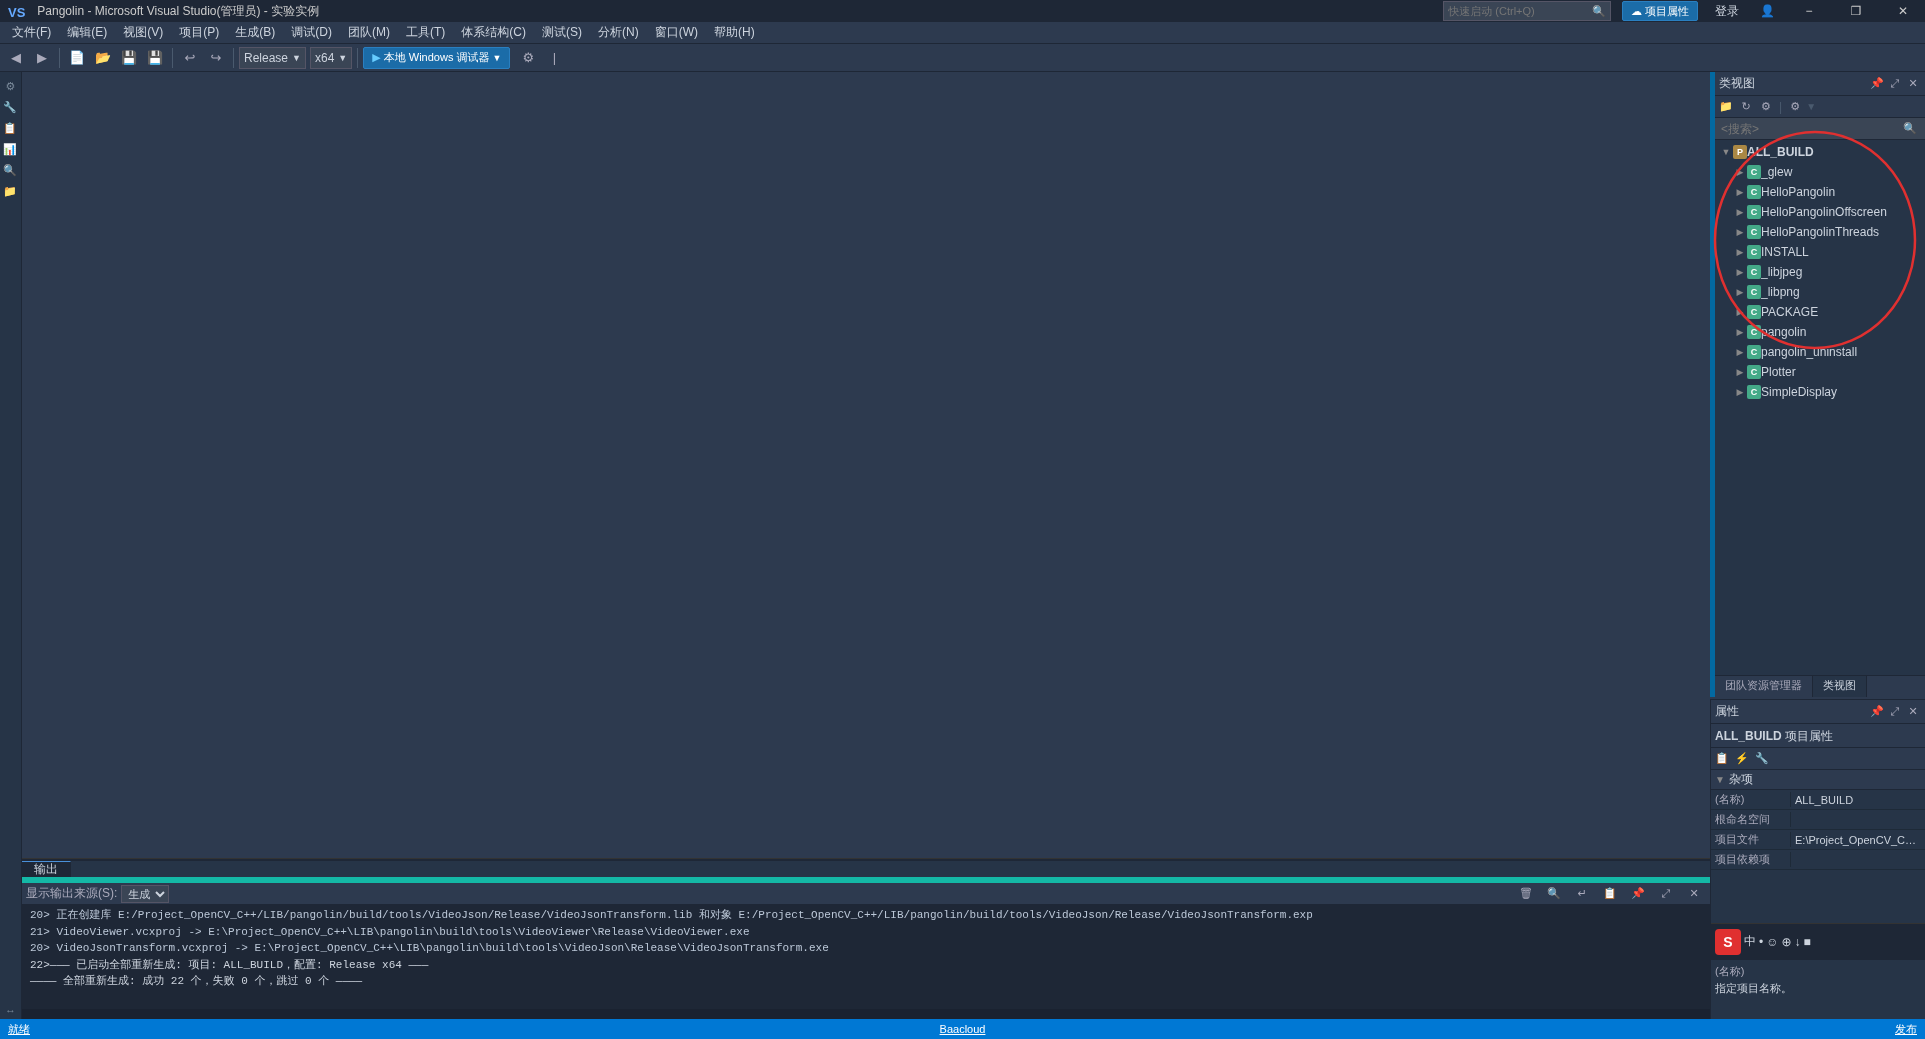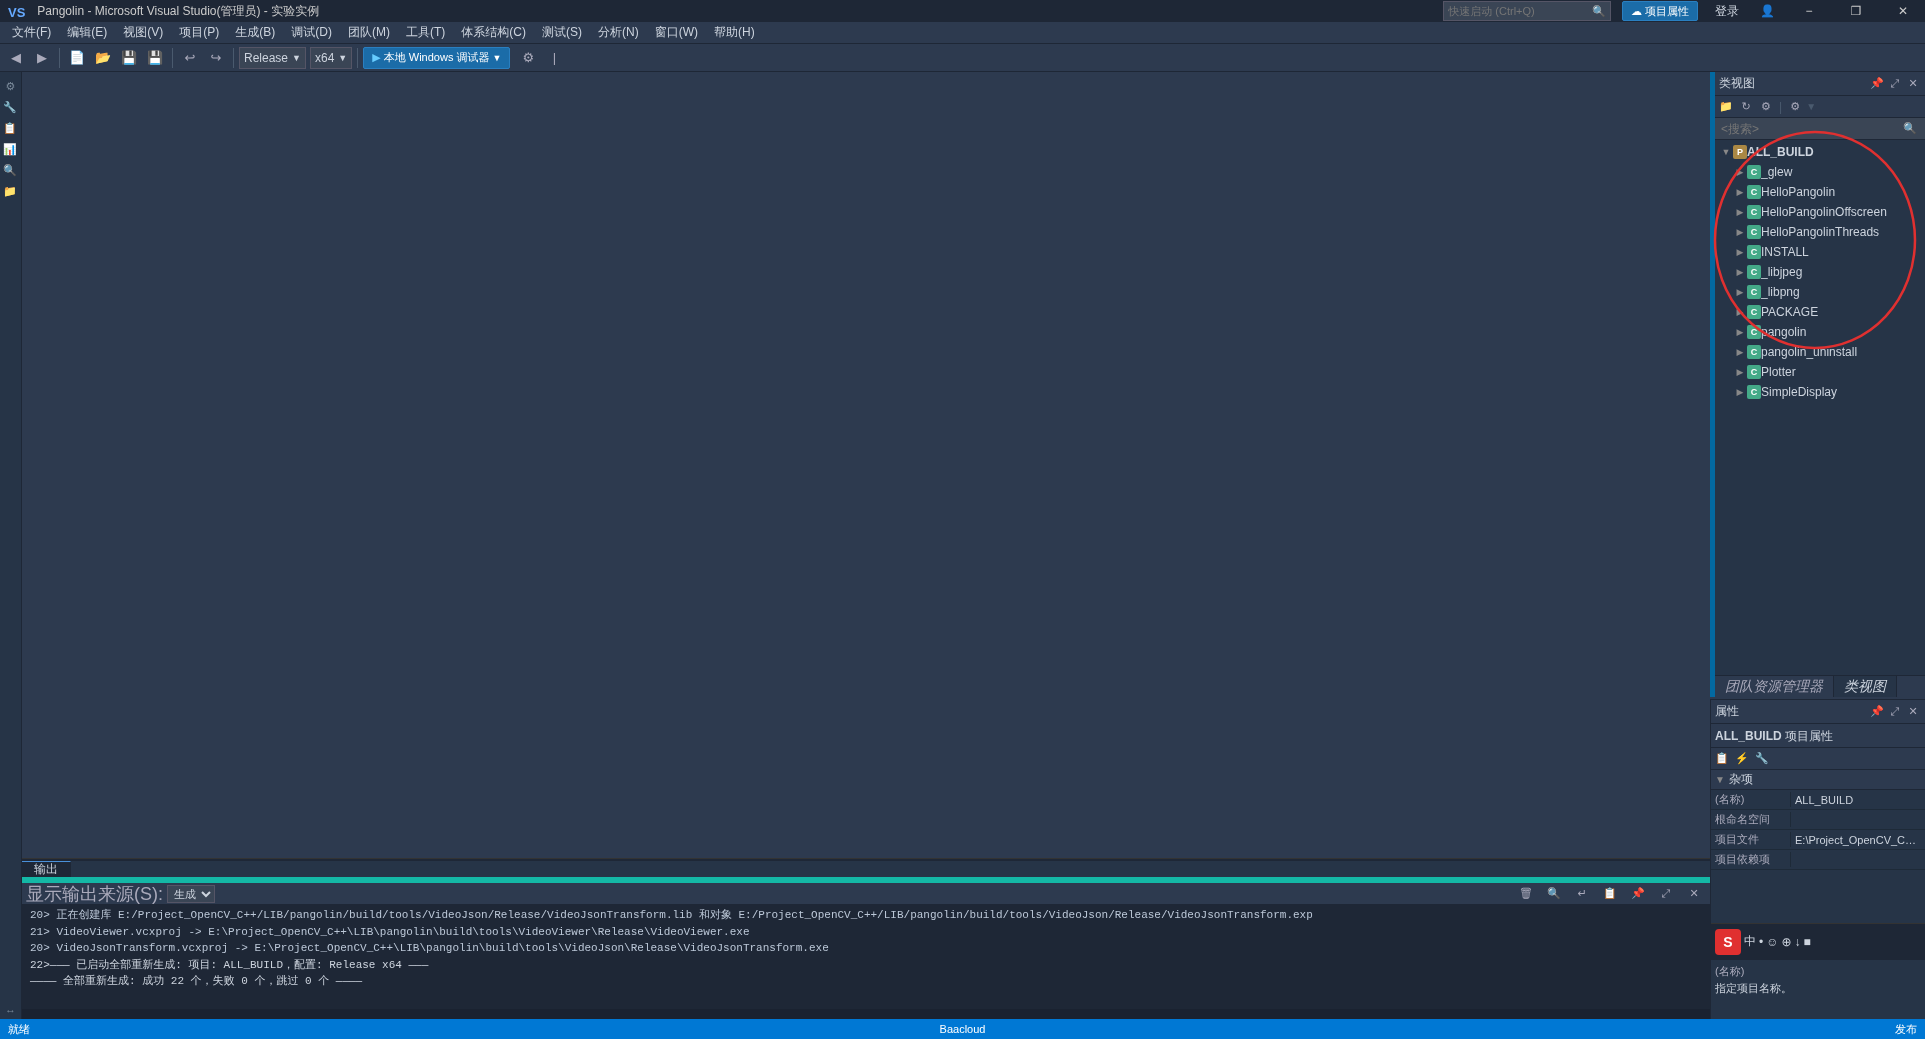--- a/index.html
+++ b/index.html
@@ -447,20 +447,21 @@
       left: 0;
       right: 0;
       height: 20px;
       background: #0078d4;
       display: flex;
       align-items: center;
       padding: 0 8px;
       justify-content: space-between;
       font-size: 11px;
       color: #fff;
+      text-decoration: underline;
     }
     .status-left {
       display: flex;
       align-items: center;
       gap: 12px;
     }
     .status-right {
       display: flex;
       align-items: center;
       gap: 12px;
@@ -499,28 +500,26 @@
     .right-panel-tabs {
       height: 22px;
       display: flex;
       align-items: center;
       background: #2d3a4f;
       border-top: 1px solid #1e2736;
       flex-shrink: 0;
     }
     .rpt {
       padding: 2px 10px;
-      font-size: 14px;
+      font-size: 11px;
       cursor: pointer;
       color: #aab;
       border-right: 1px solid #1e2736;
       height: 100%;
       display: flex;
-      align-items: center;
-      font-style: italic;
     }
     .rpt.active {
       background: #263447;
       color: #cdd4de;
     }
 
     
     .top-right-actions {
       display: flex;
       align-items: center;
@@ -661,21 +660,21 @@
 <div class="main-area">
 </div>
 
 <div class="output-panel">
   <div class="panel-tabs">
     <div class="panel-tab active">
       <span>输出</span>
     </div>
   </div>
   <div class="output-toolbar">
-    <span style="font-size:18px;color:#aab;text-align:right;">显示输出来源(S):</span>
+    <span style="font-size:12px;color:#aab;text-align:right;">显示输出来源(S):</span>
     <select class="output-source-dropdown">
       <option>生成</option>
     </select>
     <div style="flex:1;"></div>
     <div class="toolbar-btn" style="font-size:11px;">🗑</div>
     <div class="toolbar-btn" style="font-size:11px;">🔍</div>
     <div class="toolbar-btn" style="font-size:11px;">↵</div>
     <div class="toolbar-btn" style="font-size:11px;">📋</div>
     <div class="toolbar-btn" style="font-size:11px;">📌</div>
     <div class="toolbar-btn" style="font-size:11px;">⤢</div>

